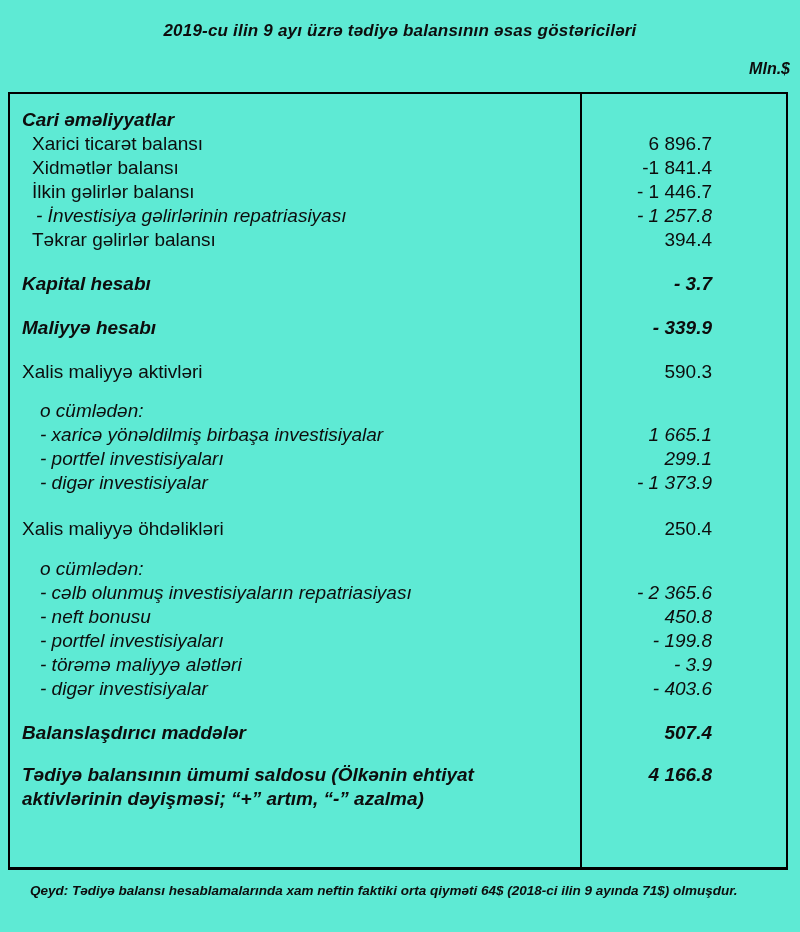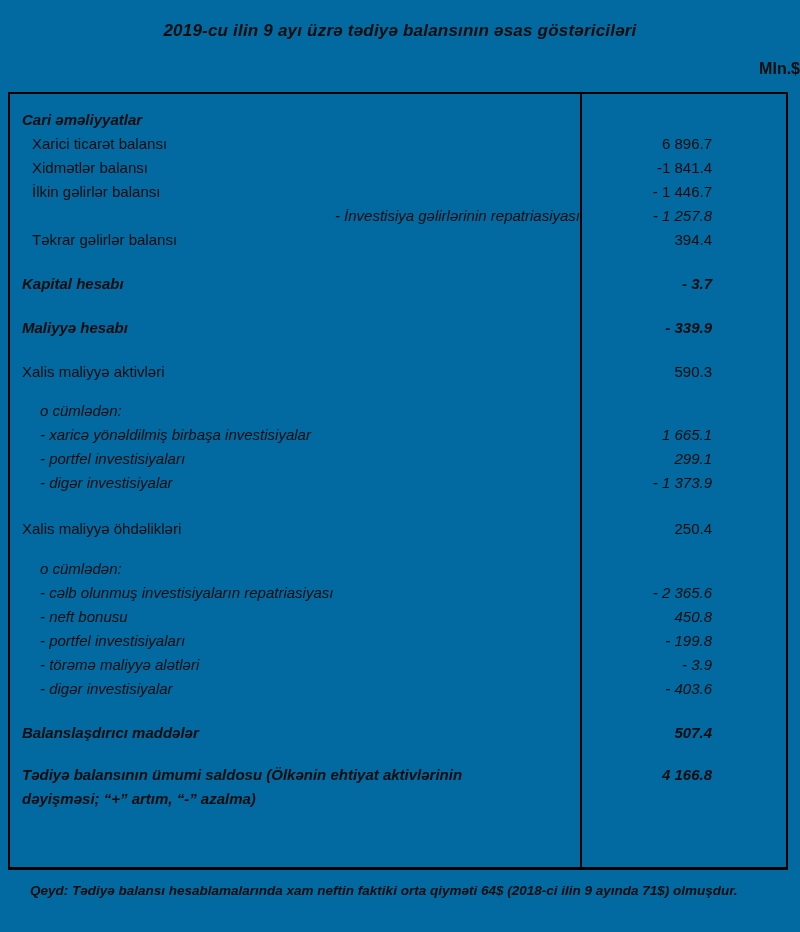--- a/index.html
+++ b/index.html
@@ -1,67 +1,68 @@
 <!DOCTYPE html>
 <html><head>
 <meta charset="utf-8">
 <style>
   html, body { margin: 0; padding: 0; background: #ffffff; }
   .page {
     position: relative;
     width: 800px;
     height: 932px;
-    background: #0369a1;
+    background: #5eead4;
     color: #0d0d0d;
     font-family: "Liberation Sans", sans-serif;
     overflow: hidden;
   }
   .title {
     padding-top: 21px;
     text-align: center;
     font-size: 17px;
     font-weight: bold;
     font-style: italic;
     letter-spacing: 0.2px;
   }
   .unit {
     position: absolute;
     top: 60px;
-    right: 0;
+    right: 10px;
     font-size: 16px;
     font-weight: bold;
+    font-style: italic;
   }
   .tbl {
     position: absolute;
     top: 92px;
     left: 8px;
     width: 780px;
     height: 778px;
     border: 2px solid #000;
     border-bottom-width: 3px;
     box-sizing: border-box;
     padding-top: 14px;
   }
   .divider {
     position: absolute;
     left: 570px;
     top: 0;
     bottom: 0;
     width: 2px;
     background: #000;
   }
-  .row { display: flex; font-size: 15px; line-height: 24px; }
+  .row { display: flex; font-size: 19px; line-height: 24px; }
   .cell { box-sizing: border-box; }
   .label { width: 570px; }
   .value { flex: 1; text-align: right; padding-right: 74px; white-space: nowrap; }
   .bold { font-weight: bold; font-style: italic; }
   .ital { font-style: italic; }
   .in1 { padding-left: 12px; }
   .in2 { padding-left: 22px; }
-  .in3 { padding-left: 44px; text-align: right; }
+  .in3 { padding-left: 26px; }
   .in4 { padding-left: 30px; }
   .g20 { margin-top: 20px; }
   .g15 { margin-top: 15px; }
   .g22 { margin-top: 22px; }
   .g16 { margin-top: 16px; }
   .g18 { margin-top: 18px; }
   .narrow { max-width: 505px; }
   .note {
     position: absolute;
     top: 882px;

